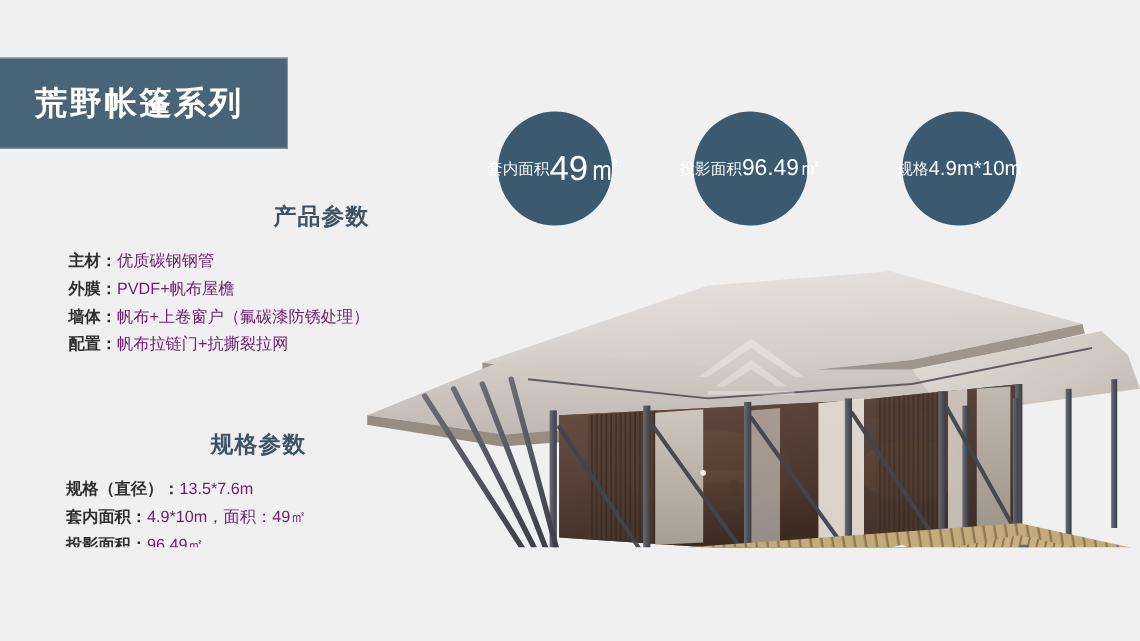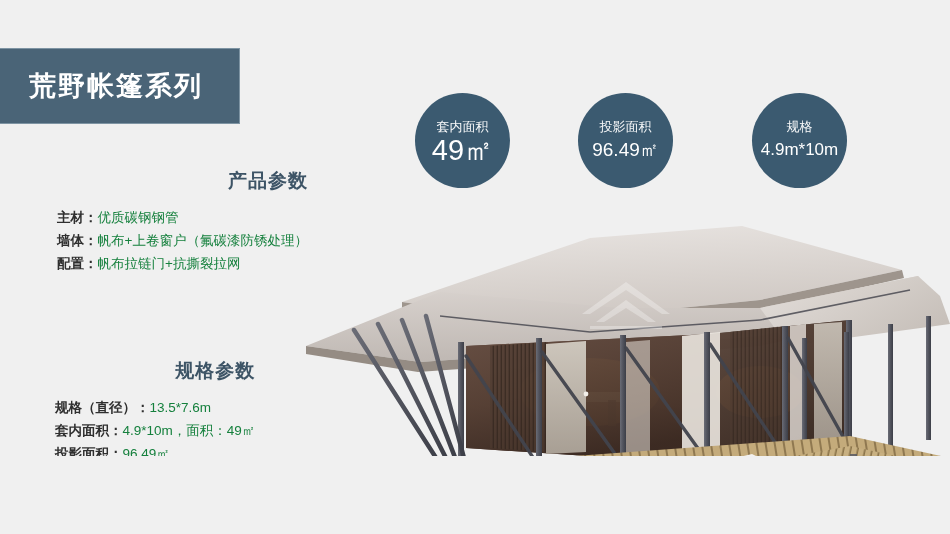--- a/index.html
+++ b/index.html
@@ -28,31 +28,31 @@
   .section-heading{
     color:#3d5466;font-size:19px;font-weight:bold;letter-spacing:1px;
     margin:0 0 12px 0;white-space:nowrap;text-align:right;
   }
   .spec-list{list-style:none;margin:0;padding:0;}
   .spec-row{
     font-size:13.5px;line-height:23px;white-space:nowrap;
     display:block;
   }
   .spec-label{color:#2f2f2f;font-weight:bold;}
-  .spec-value{color:#15803d;font-weight:normal;}
+  .spec-value{color:#701a75;font-weight:normal;}
 
   #product-section{top:168px;}
   #product-section .spec-list{margin-left:2px;}
   #spec-section{top:358px;}
 
   
   .badge{
     position:absolute;width:95px;height:95px;border-radius:50%;
     background:#3b5a70;color:#fff;
-    display:flex;flex-direction:column;align-items:center;justify-content:center;
+    display:flex;flex-direction:row;align-items:center;justify-content:center;
   }
   .badge .badge-label{font-size:13px;line-height:17px;opacity:.96;white-space:nowrap;}
   .badge .badge-value{font-size:29px;line-height:28px;white-space:nowrap;margin-top:1px;}
   .badge.small-value .badge-value{font-size:19px;}
   .badge.tiny-value .badge-value{font-size:17px;}
   #badge-0{left:415px;top:93px;}
   #badge-1{left:578px;top:93px;}
   #badge-2{left:752px;top:93px;}
 
   
@@ -67,20 +67,23 @@
 
   <div class="title-banner">
     <span class="title-text">荒野帐篷系列</span>
   </div>
 
   <div class="section" id="product-section">
     <div class="section-heading">产品参数</div>
     <ul class="spec-list">
       <li class="spec-row">
         <span class="spec-label">主材：</span><span class="spec-value">优质碳钢钢管</span>
+      </li>
+      <li class="spec-row">
+        <span class="spec-label">外膜：</span><span class="spec-value">PVDF+帆布屋檐</span>
       </li>
       <li class="spec-row">
         <span class="spec-label">墙体：</span><span class="spec-value">帆布+上卷窗户（氟碳漆防锈处理）</span>
       </li>
       <li class="spec-row">
         <span class="spec-label">配置：</span><span class="spec-value">帆布拉链门+抗撕裂拉网</span>
       </li>
     </ul>
   </div>
 

